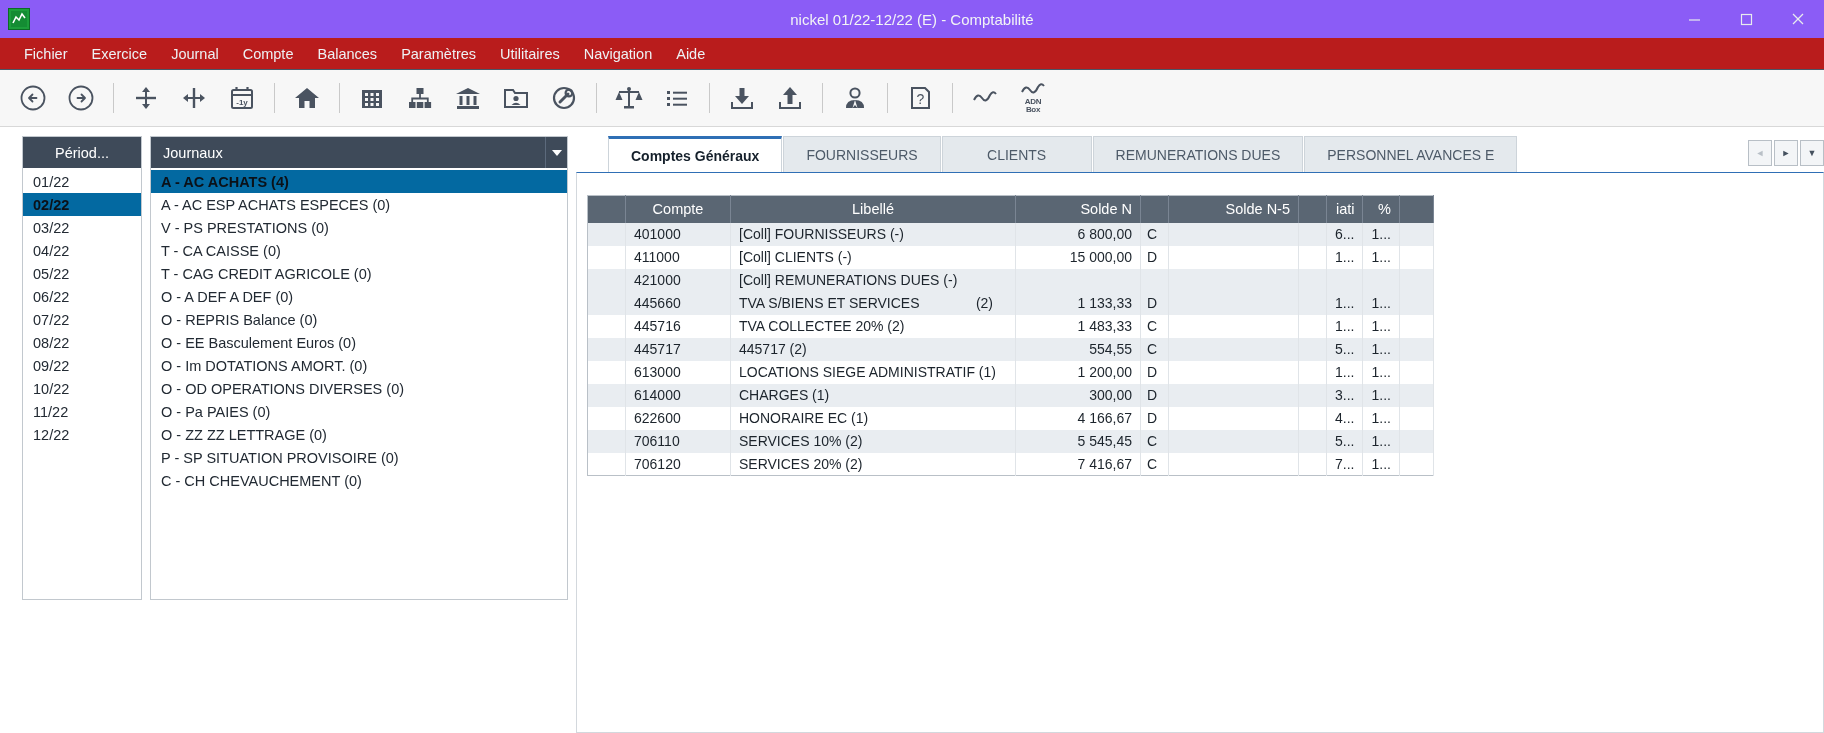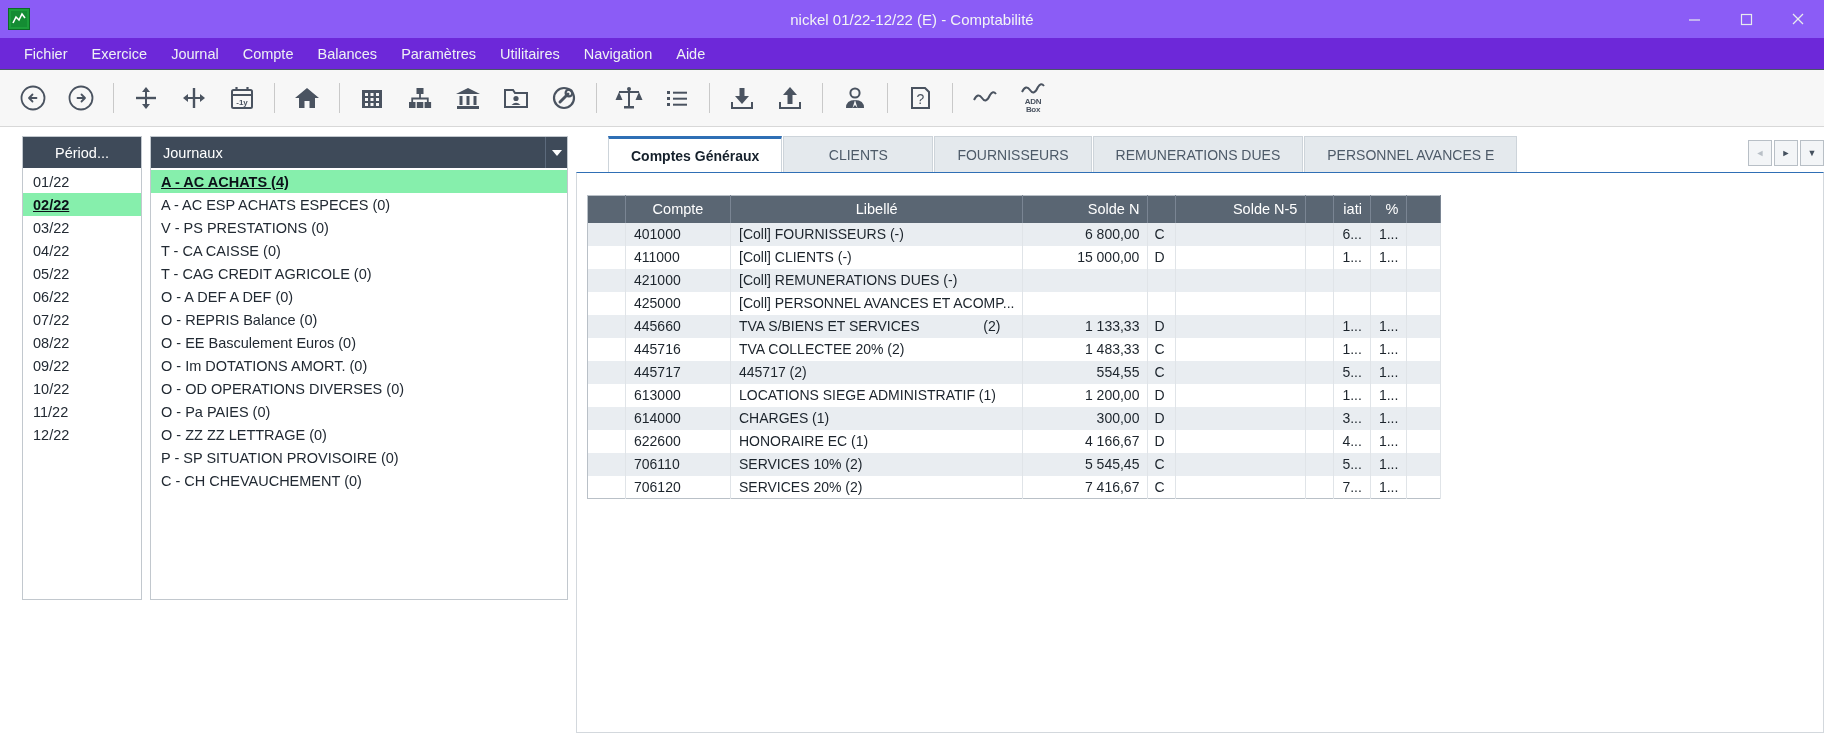--- a/index.html
+++ b/index.html
@@ -44,21 +44,21 @@
   }
   .win-btn {
     width: 52px; height: 100%;
     display: flex; align-items: center; justify-content: center;
     color: #e8ebee;
   }
 
   
   .menubar {
     height: 32px;
-    background: #6d28d9;
+    background: #b91c1c;
     display: flex;
     align-items: center;
     padding-left: 12px;
     border-bottom: 1px solid #4a5767;
   }
   .menu-item {
     color: #eef1f4;
     font-size: 14.5px;
     padding: 4px 12px;
     white-space: nowrap;
@@ -131,24 +131,23 @@
   .list-row {
     height: 23px;
     display: flex;
     align-items: center;
     padding-left: 10px;
     font-size: 14.5px;
     color: #222a33;
     white-space: nowrap;
   }
   .list-row.selected {
-    background: #86efac;
+    background: #0369a1;
     font-weight: bold;
     color: #0b1118;
-    text-decoration: underline;
   }
 
   .panel-periodes { width: 120px; margin-right: 8px; }
   .panel-journaux { width: 418px; }
 
   .hdr-dropdown {
     position: absolute;
     right: 0; top: 0;
     width: 22px; height: 31px;
     display: flex; align-items: center; justify-content: center;
@@ -538,22 +537,22 @@
       <div class="list-row">O - ZZ ZZ LETTRAGE (0)</div>
       <div class="list-row">P - SP SITUATION PROVISOIRE (0)</div>
       <div class="list-row">C - CH CHEVAUCHEMENT (0)</div>
     </div>
   </div>
 
   <div class="main-area">
 
     <div class="tabstrip">
       <div class="tab active">Comptes Généraux</div>
+      <div class="tab">FOURNISSEURS</div>
       <div class="tab">CLIENTS</div>
-      <div class="tab">FOURNISSEURS</div>
       <div class="tab">REMUNERATIONS DUES</div>
       <div class="tab">PERSONNEL AVANCES E</div>
       <div class="tab-nav">
         <div class="tab-nav-btn disabled">◄</div>
         <div class="tab-nav-btn">►</div>
         <div class="tab-nav-btn">▼</div>
       </div>
     </div>
 
     <div class="tabpage">
@@ -602,32 +601,20 @@
             <td class="c-compte">421000</td>
             <td class="c-libelle"><span>[Coll] REMUNERATIONS DUES (-)</span><span class="libelle-count"></span></td>
             <td class="c-solden"></td>
             <td class="c-sens"></td>
             <td class="c-solden1"></td>
             <td class="c-sens2"></td>
             <td class="c-var"></td>
             <td class="c-pct"></td>
             <td class="c-tail"></td>
           </tr>
-          <tr class="data-row r-odd">
-            <td class="c-gutter"></td>
-            <td class="c-compte">425000</td>
-            <td class="c-libelle"><span>[Coll] PERSONNEL AVANCES ET ACOMP...</span><span class="libelle-count"></span></td>
-            <td class="c-solden"></td>
-            <td class="c-sens"></td>
-            <td class="c-solden1"></td>
-            <td class="c-sens2"></td>
-            <td class="c-var"></td>
-            <td class="c-pct"></td>
-            <td class="c-tail"></td>
-          </tr>
           <tr class="data-row r-even">
             <td class="c-gutter"></td>
             <td class="c-compte">445660</td>
             <td class="c-libelle"><span>TVA S/BIENS ET SERVICES</span><span class="libelle-count">(2)</span></td>
             <td class="c-solden amt-d">1 133,33</td>
             <td class="c-sens sens-d">D</td>
             <td class="c-solden1"></td>
             <td class="c-sens2"></td>
             <td class="c-var">1...</td>
             <td class="c-pct">1...</td>

